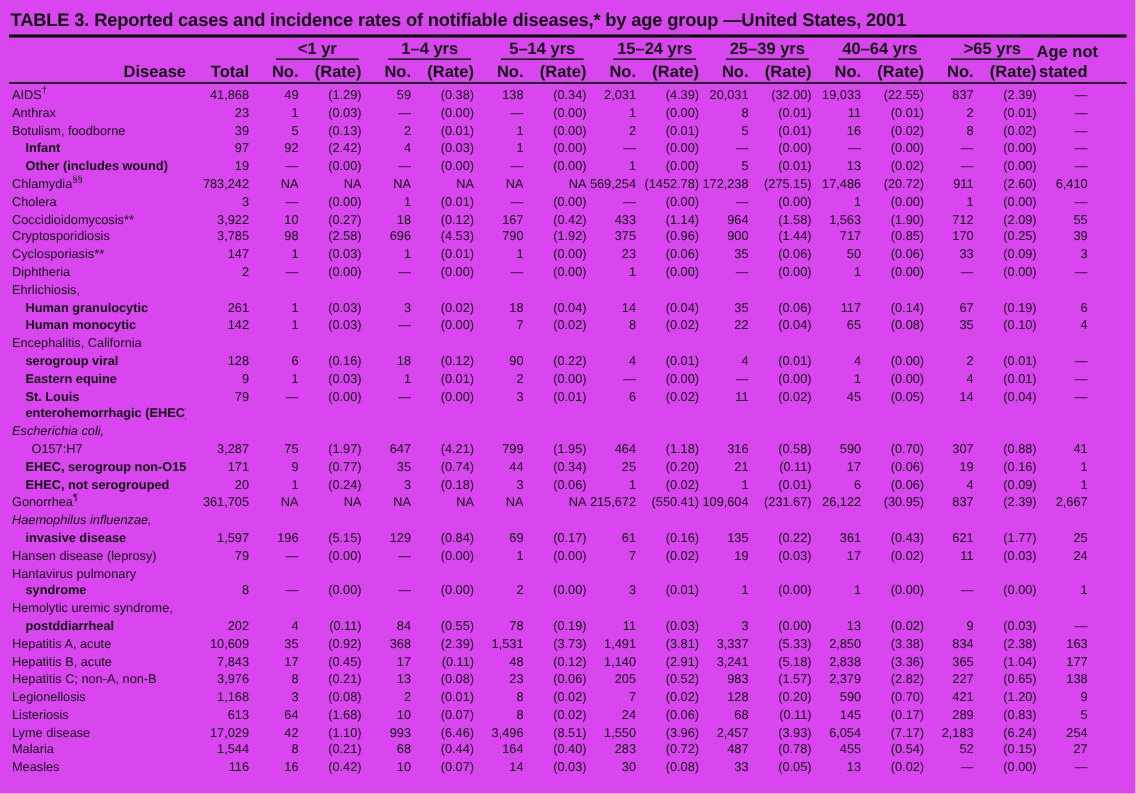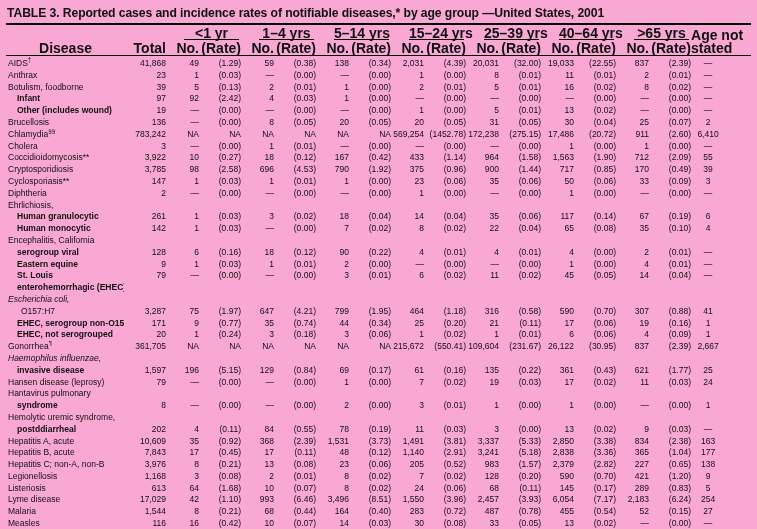--- a/index.html
+++ b/index.html
@@ -1,46 +1,46 @@
 <!DOCTYPE html>
 <html><head>
 <meta charset="utf-8">
 <style>
   html,body{margin:0;padding:0;background:#ffffff;}
   .page{
-    width:757px;height:529px;background:#f9a8d4;overflow:hidden;
+    width:757px;height:529px;background:#d946ef;overflow:hidden;
     font-family:"Liberation Sans","DejaVu Sans",sans-serif;color:#101010;
     box-sizing:border-box;
   }
   .title{
     font-weight:bold;font-size:12.2px;line-height:14px;
     padding:6px 6px 3px 7px;letter-spacing:-0.1px;white-space:nowrap;
   }
   .top-rule{border-top:2px solid #000;margin:0 6px;height:0;}
   table.t{
     border-collapse:collapse;table-layout:fixed;width:745px;margin:0 6px;
   }
   col.c-disease{width:118px;}
   col.c-total{width:42px;}
   col.c-no{width:33px;}
   col.c-rate{width:42px;}
   col.c-age{width:60px;}
   thead th{
-    font-weight:bold;font-size:14px;padding:0;vertical-align:bottom;
+    font-weight:bold;font-size:11px;padding:0;vertical-align:bottom;
     line-height:10px;white-space:nowrap;
   }
   tr.grp-row th{height:15px;}
   tr.grp-row .grp{
     border-bottom:1px solid #000;text-align:center;
     margin:0 2px 0 18px;padding-bottom:1px;
   }
   tr.sub-row th{height:13px;border-bottom:1.6px solid #000;padding-bottom:2px;}
-  .th-left{text-align:center;padding-left:1px;}
+  .th-left{text-align:right;padding-left:1px;}
   .num{text-align:right;}
-  th.agecol,td.agecol{text-align:center;padding-right:26px;margin-top:24px;}
+  th.agecol,td.agecol{text-align:right;padding-right:26px;margin-top:24px;}
   tr.grp-row th.agecol{font-weight:bold;}
   tbody td{
     padding:0;height:11.8px;line-height:11.8px;font-size:8.5px;
     white-space:nowrap;overflow:hidden;
   }
   tbody tr:first-child td{padding-top:2px;}
   td.disease{text-align:left;}
   td.i0{padding-left:2px;}
   td.i1{padding-left:11px;font-weight:bold;}
   td.i2{padding-left:15px;}
@@ -211,39 +211,20 @@
           <td class="num">(0.00)</td>
           <td class="num">5</td>
           <td class="num">(0.01)</td>
           <td class="num">13</td>
           <td class="num">(0.02)</td>
           <td class="num">—</td>
           <td class="num">(0.00)</td>
           <td class="num agecol">—</td>
         </tr>
         <tr>
-          <td class="disease i0">Brucellosis</td>
-          <td class="num">136</td>
-          <td class="num">—</td>
-          <td class="num">(0.00)</td>
-          <td class="num">8</td>
-          <td class="num">(0.05)</td>
-          <td class="num">20</td>
-          <td class="num">(0.05)</td>
-          <td class="num">20</td>
-          <td class="num">(0.05)</td>
-          <td class="num">31</td>
-          <td class="num">(0.05)</td>
-          <td class="num">30</td>
-          <td class="num">(0.04)</td>
-          <td class="num">25</td>
-          <td class="num">(0.07)</td>
-          <td class="num agecol">2</td>
-        </tr>
-        <tr>
           <td class="disease i0">Chlamydia<sup>§§</sup></td>
           <td class="num">783,242</td>
           <td class="num">NA</td>
           <td class="num">NA</td>
           <td class="num">NA</td>
           <td class="num">NA</td>
           <td class="num">NA</td>
           <td class="num">NA</td>
           <td class="num">569,254</td>
           <td class="num">(1452.78)</td>
@@ -302,21 +283,21 @@
           <td class="num">(4.53)</td>
           <td class="num">790</td>
           <td class="num">(1.92)</td>
           <td class="num">375</td>
           <td class="num">(0.96)</td>
           <td class="num">900</td>
           <td class="num">(1.44)</td>
           <td class="num">717</td>
           <td class="num">(0.85)</td>
           <td class="num">170</td>
-          <td class="num">(0.49)</td>
+          <td class="num">(0.25)</td>
           <td class="num agecol">39</td>
         </tr>
         <tr>
           <td class="disease i0">Cyclosporiasis**</td>
           <td class="num">147</td>
           <td class="num">1</td>
           <td class="num">(0.03)</td>
           <td class="num">1</td>
           <td class="num">(0.01)</td>
           <td class="num">1</td>

